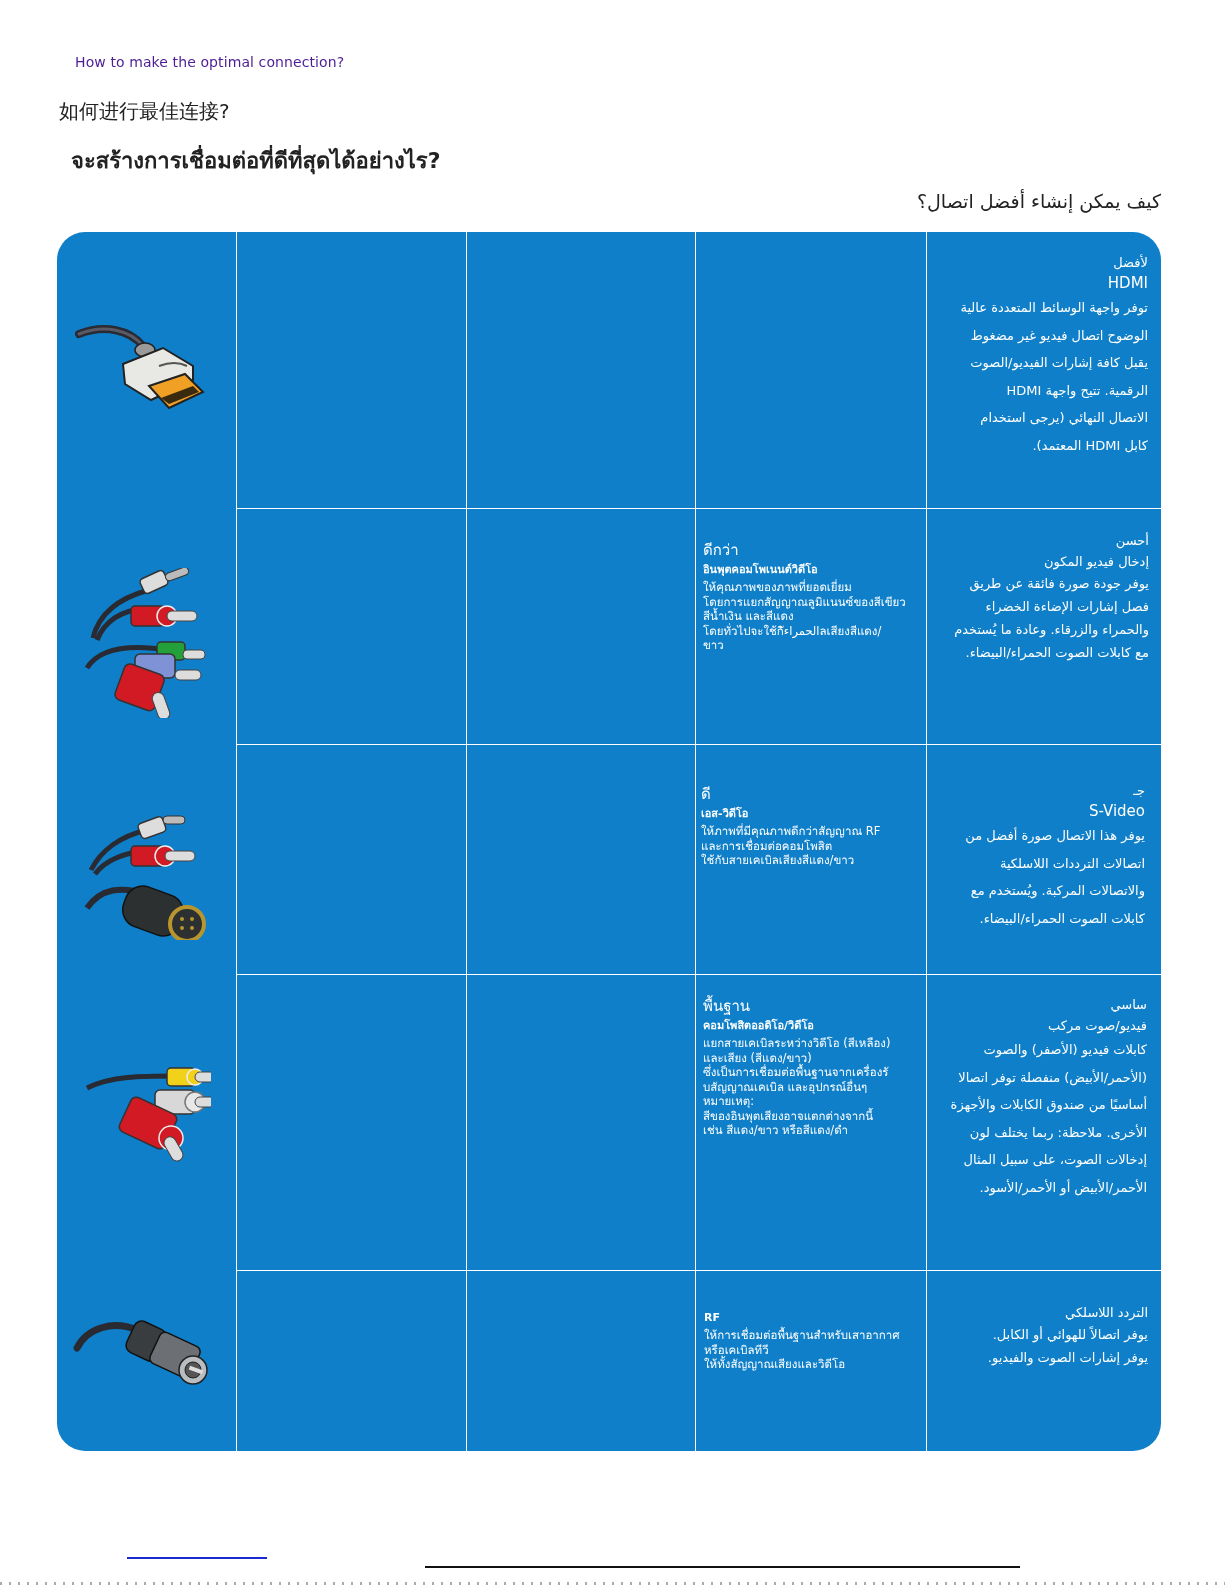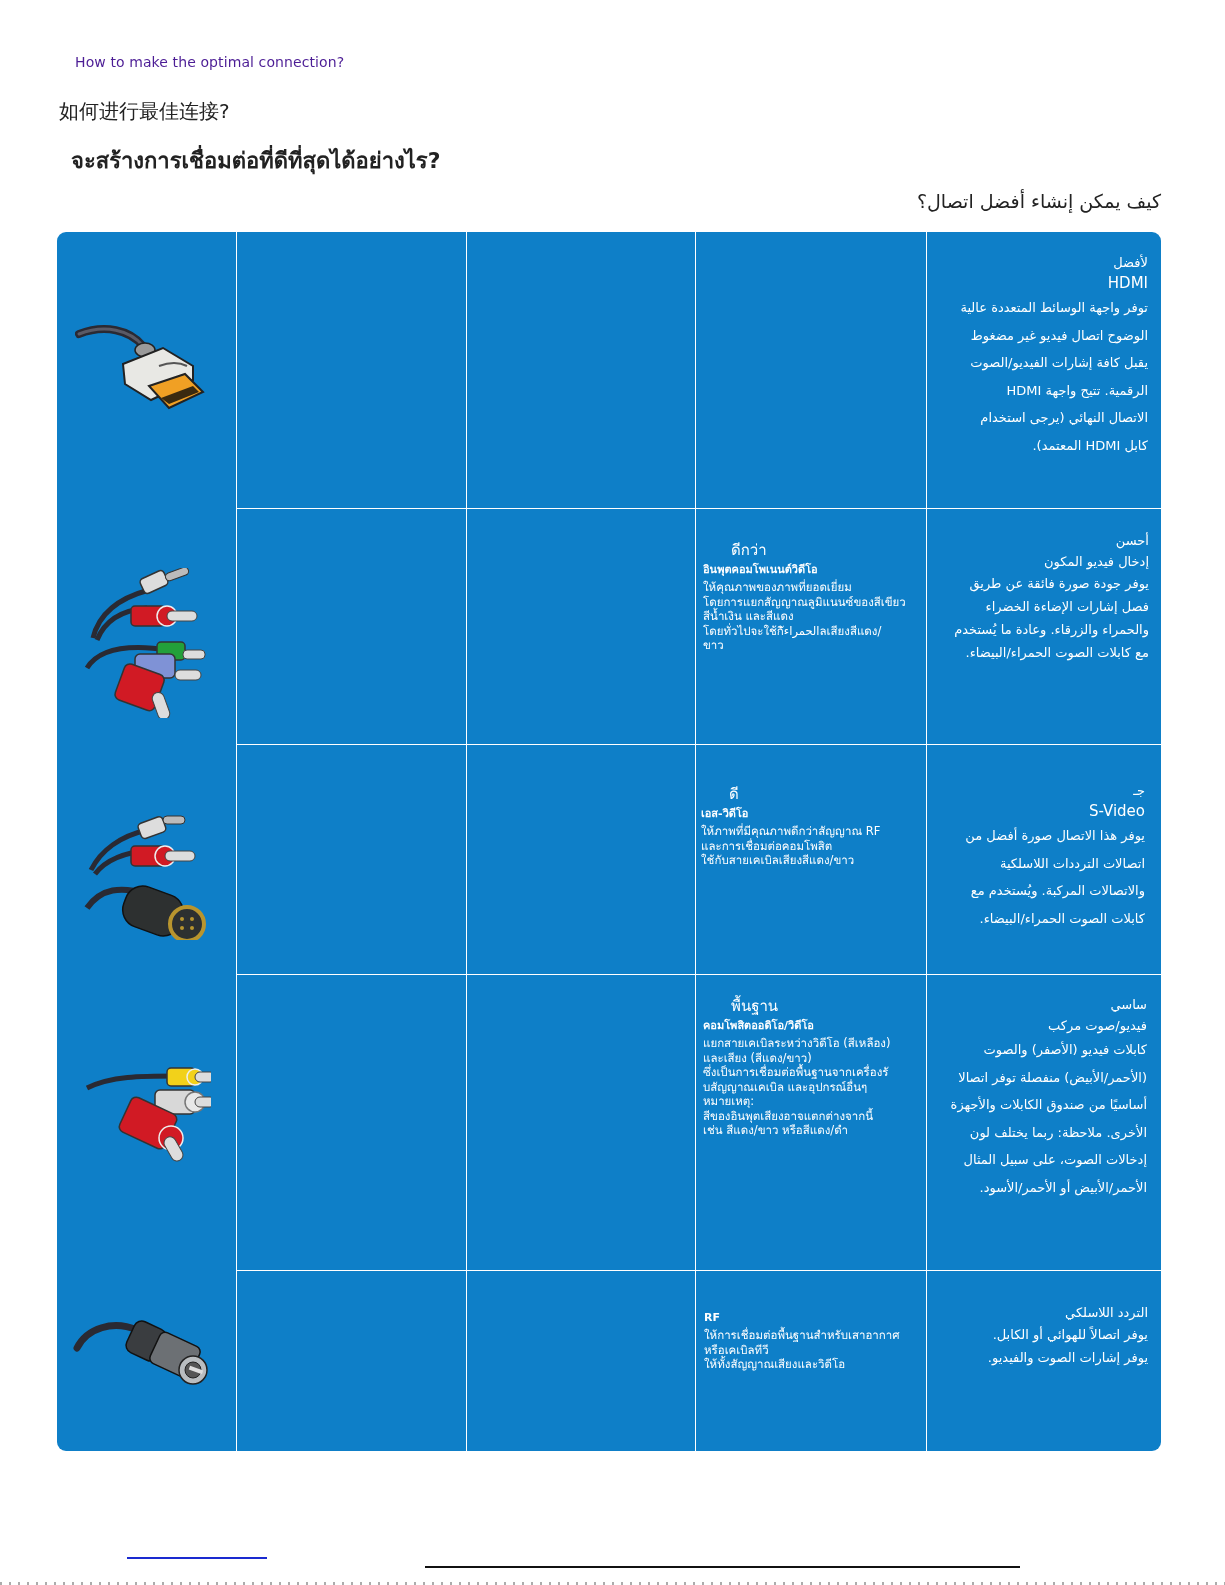--- a/index.html
+++ b/index.html
@@ -2,27 +2,27 @@
 <html><head>
 <meta charset="utf-8">
 <style>
   html, body { margin: 0; padding: 0; background: #ffffff; }
   body { width: 1225px; height: 1585px; position: relative; overflow: hidden; font-family: "DejaVu Sans", sans-serif; color: #111; }
   .h1 { position: absolute; left: 75px; top: 54px; font-family: "DejaVu Sans", sans-serif; font-size: 14px; color: #4c1d95; letter-spacing: 0.1px; }
   .h2 { position: absolute; left: 59px; top: 98px; font-family: "DejaVu Sans", sans-serif; font-size: 20px; color: #222; }
   .h3 { position: absolute; left: 59px; top: 143px; font-family: "DejaVu Sans", sans-serif; font-size: 22px; font-weight: bold; color: #222; margin-left: 12px; }
   .h4 { position: absolute; right: 64px; top: 190px; font-family: "DejaVu Sans", sans-serif; font-size: 19px; color: #222; direction: rtl; text-align: right; }
 
-  .panel { position: absolute; left: 57px; top: 232px; width: 1104px; height: 1219px; background: #0e7fc8; border-radius: 9px; overflow: hidden; }
+  .panel { position: absolute; left: 57px; top: 232px; width: 1104px; height: 1219px; background: #0e7fc8; border-radius: 28px; overflow: hidden; }
   .vline { position: absolute; top: 0; bottom: 0; width: 1px; background: #ffffff; }
   .hline { position: absolute; left: 179px; right: 0; height: 1px; background: #ffffff; }
 
   .cell { position: absolute; color: #ffffff; }
   .thai { font-family: "DejaVu Sans", sans-serif; font-size: 11.5px; line-height: 14.5px; }
-  .thai .rank { font-size: 15px; line-height: 20px; margin-left: 28px; }
+  .thai .rank { font-size: 15px; line-height: 20px; }
   .thai .name { font-size: 11px; line-height: 20px; font-weight: bold; }
   .arab { direction: rtl; text-align: right; font-family: "DejaVu Sans", sans-serif; font-size: 13px; line-height: 27.5px; }
   .arab .rank, .arab .name { line-height: 21px; }
   .arab .name { font-size: 15px; }
   .arab .desc { line-height: 27.5px; }
   .arab.compact .desc { line-height: 23px; }
   .block { display: block; }
 
   .icon { position: absolute; }
 

